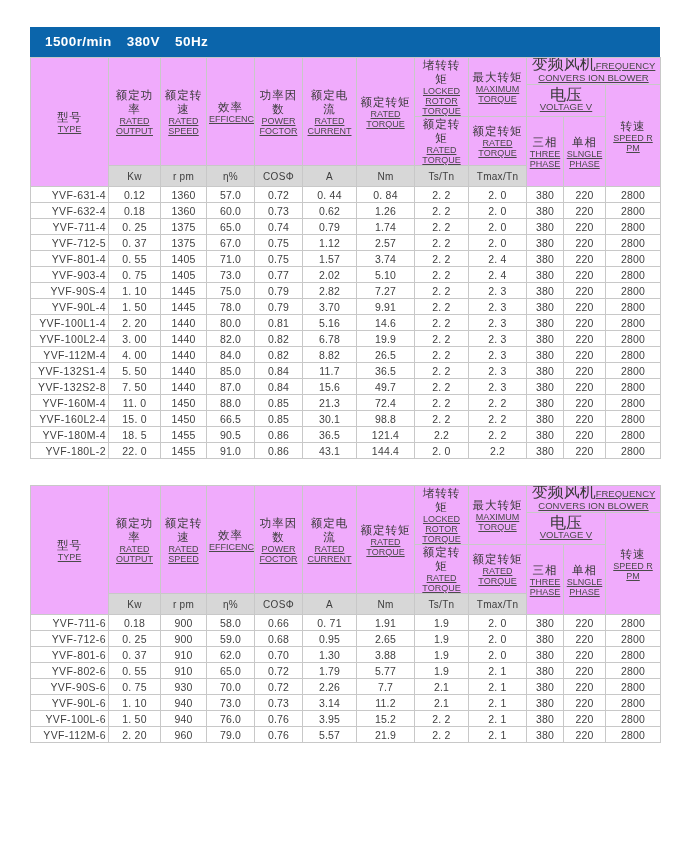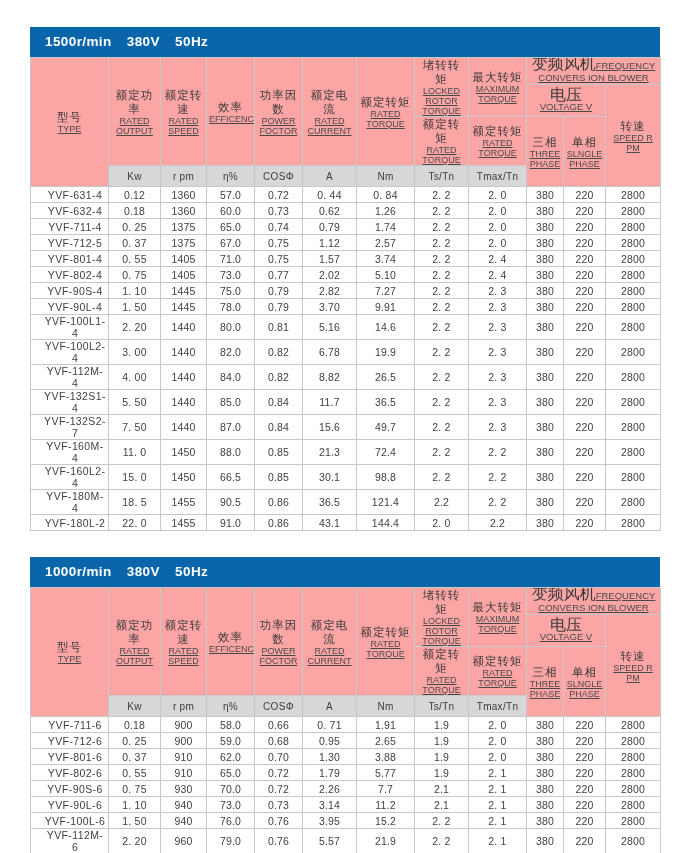--- a/index.html
+++ b/index.html
@@ -15,34 +15,34 @@
     background:#0b65ab;color:#ffffff;
     font-weight:bold;font-size:13.5px;letter-spacing:.4px;word-spacing:11px;
     padding-left:15px;
   }
   table.spec{border-collapse:collapse;table-layout:fixed;width:630px;}
   table.spec th,table.spec td{
     border:1px solid #c8c8c8;
     vertical-align:middle;text-align:center;
     padding:0 2px;overflow:hidden;
   }
-  thead th{font-weight:normal;background:#fca5a5;}
+  thead th{font-weight:normal;background:#f0abfc;}
   .zh{font-size:11.5px;line-height:14px;letter-spacing:1px;color:#3a3a3a;}
   .en{font-size:9px;line-height:10px;letter-spacing:0;color:#4a4a4a;text-decoration:underline;}
   .inline-cell{font-size:0;}
   .inline-cell .zh,.inline-cell .en{display:inline;letter-spacing:0;}
   .inline-cell .zh{font-size:16px;line-height:12px;}
   .inline-cell .en{font-size:9.5px;line-height:12px;}
   .en-narrow{max-width:40px;margin:0 auto;}
   tr.hr1 th{height:22px;}
   tr.hr2 th{height:24px;}
   tr.hr3 th{height:34px;}
   tr.units th{height:20px;background:#d7d7d7;font-size:10px;letter-spacing:.3px;color:#3d3d3d;}
   tbody td{height:15px;font-size:10.5px;color:#3f3f3f;letter-spacing:.2px;}
-  tbody td.model{text-align:center;padding-left:13px;letter-spacing:.4px;}
+  tbody td.model{text-align:right;letter-spacing:.4px;}
 </style>
 </head>
 <body>
 
 <div class="page">
 
   <section class="spec-section">
     <div class="title-bar" style="background: rgb(11, 101, 171);">1500r/min 380V 50Hz</div>
     <div class="table-host">
         <table class="spec">
@@ -205,21 +205,21 @@
               <td>0.75</td>
               <td>1.57</td>
               <td>3.74</td>
               <td>2. 2</td>
               <td>2. 4</td>
               <td>380</td>
               <td>220</td>
               <td>2800</td>
             </tr>
             <tr>
-              <td class="model">YVF-802-4</td>
+              <td class="model">YVF-903-4</td>
               <td>0. 75</td>
               <td>1405</td>
               <td>73.0</td>
               <td>0.77</td>
               <td>2.02</td>
               <td>5.10</td>
               <td>2. 2</td>
               <td>2. 4</td>
               <td>380</td>
               <td>220</td>
@@ -303,21 +303,21 @@
               <td>0.84</td>
               <td>11.7</td>
               <td>36.5</td>
               <td>2. 2</td>
               <td>2. 3</td>
               <td>380</td>
               <td>220</td>
               <td>2800</td>
             </tr>
             <tr>
-              <td class="model">YVF-132S2-7</td>
+              <td class="model">YVF-132S2-8</td>
               <td>7. 50</td>
               <td>1440</td>
               <td>87.0</td>
               <td>0.84</td>
               <td>15.6</td>
               <td>49.7</td>
               <td>2. 2</td>
               <td>2. 3</td>
               <td>380</td>
               <td>220</td>
@@ -378,21 +378,20 @@
               <td>380</td>
               <td>220</td>
               <td>2800</td>
             </tr>
           </tbody>
         </table>
       </div>
   </section>
 
   <section class="spec-section">
-    <div class="title-bar" style="background: rgb(11, 101, 171);">1000r/min 380V 50Hz</div>
     <div class="table-host">
         <table class="spec">
           <colgroup>
             <col style="width: 78px;">
             <col style="width: 52px;">
             <col style="width: 46px;">
             <col style="width: 48px;">
             <col style="width: 48px;">
             <col style="width: 54px;">
             <col style="width: 58px;">

